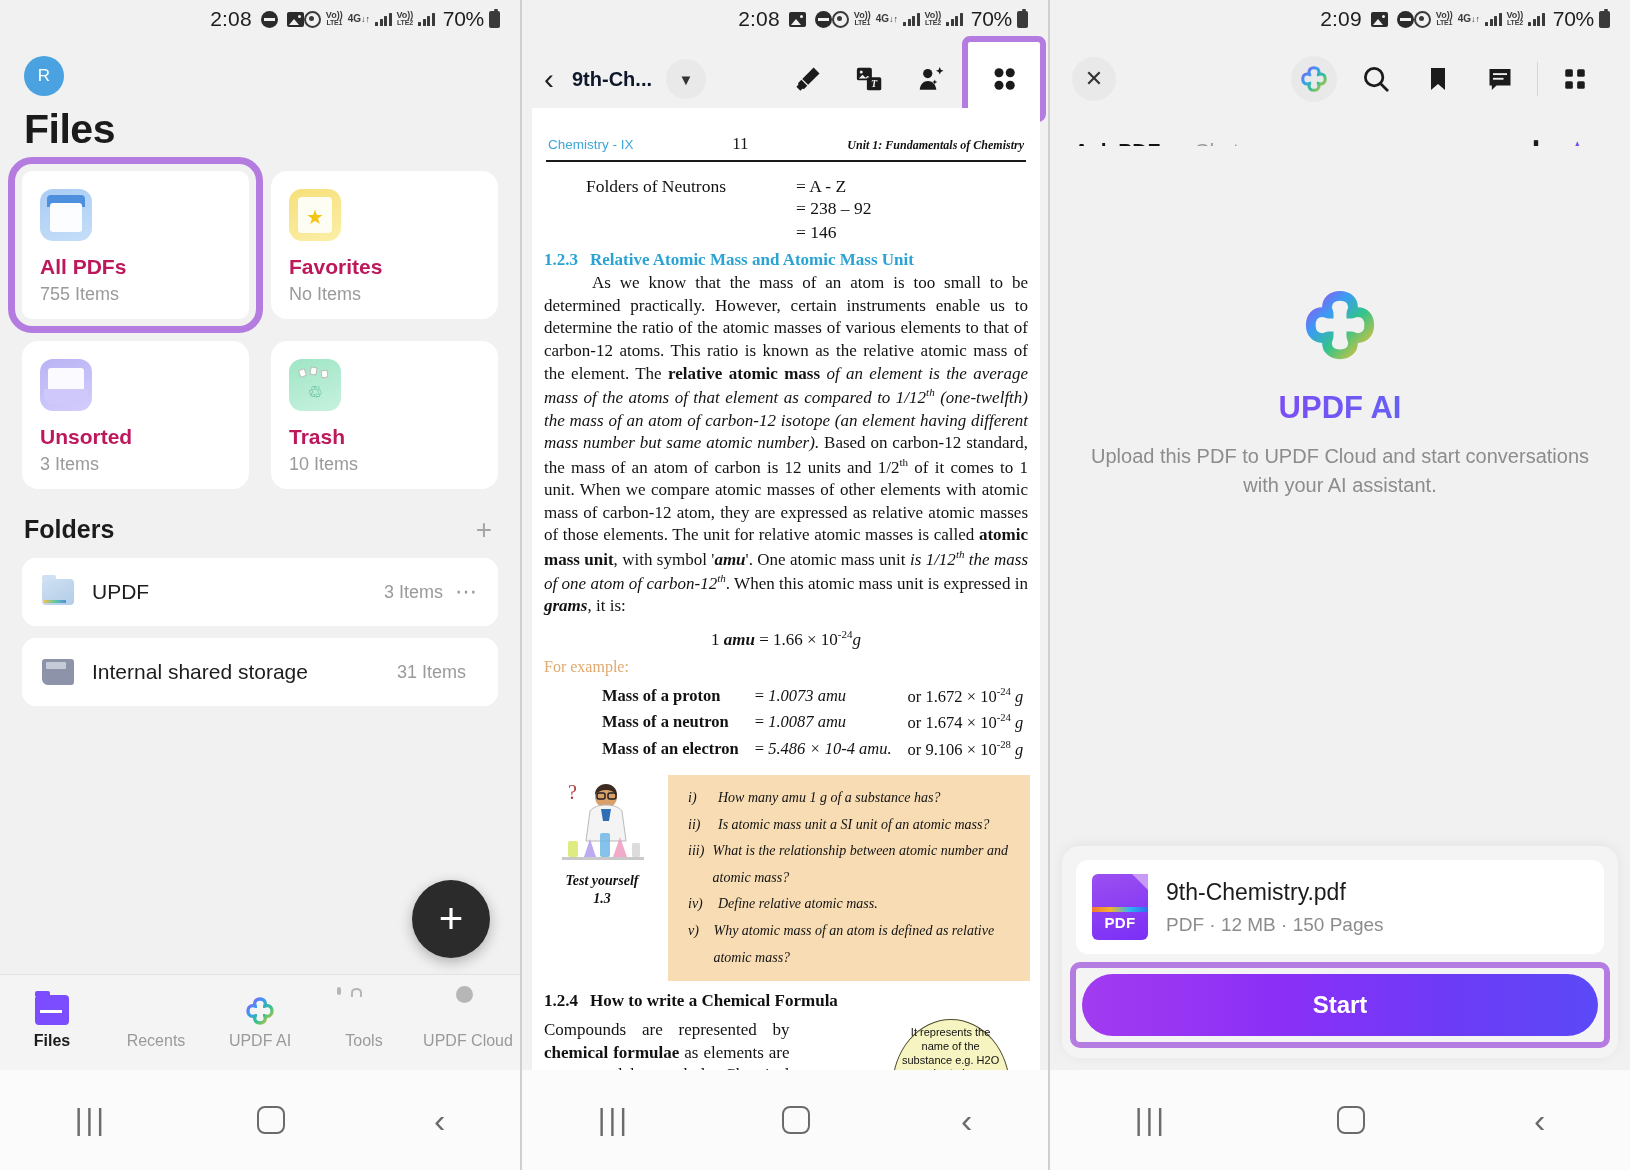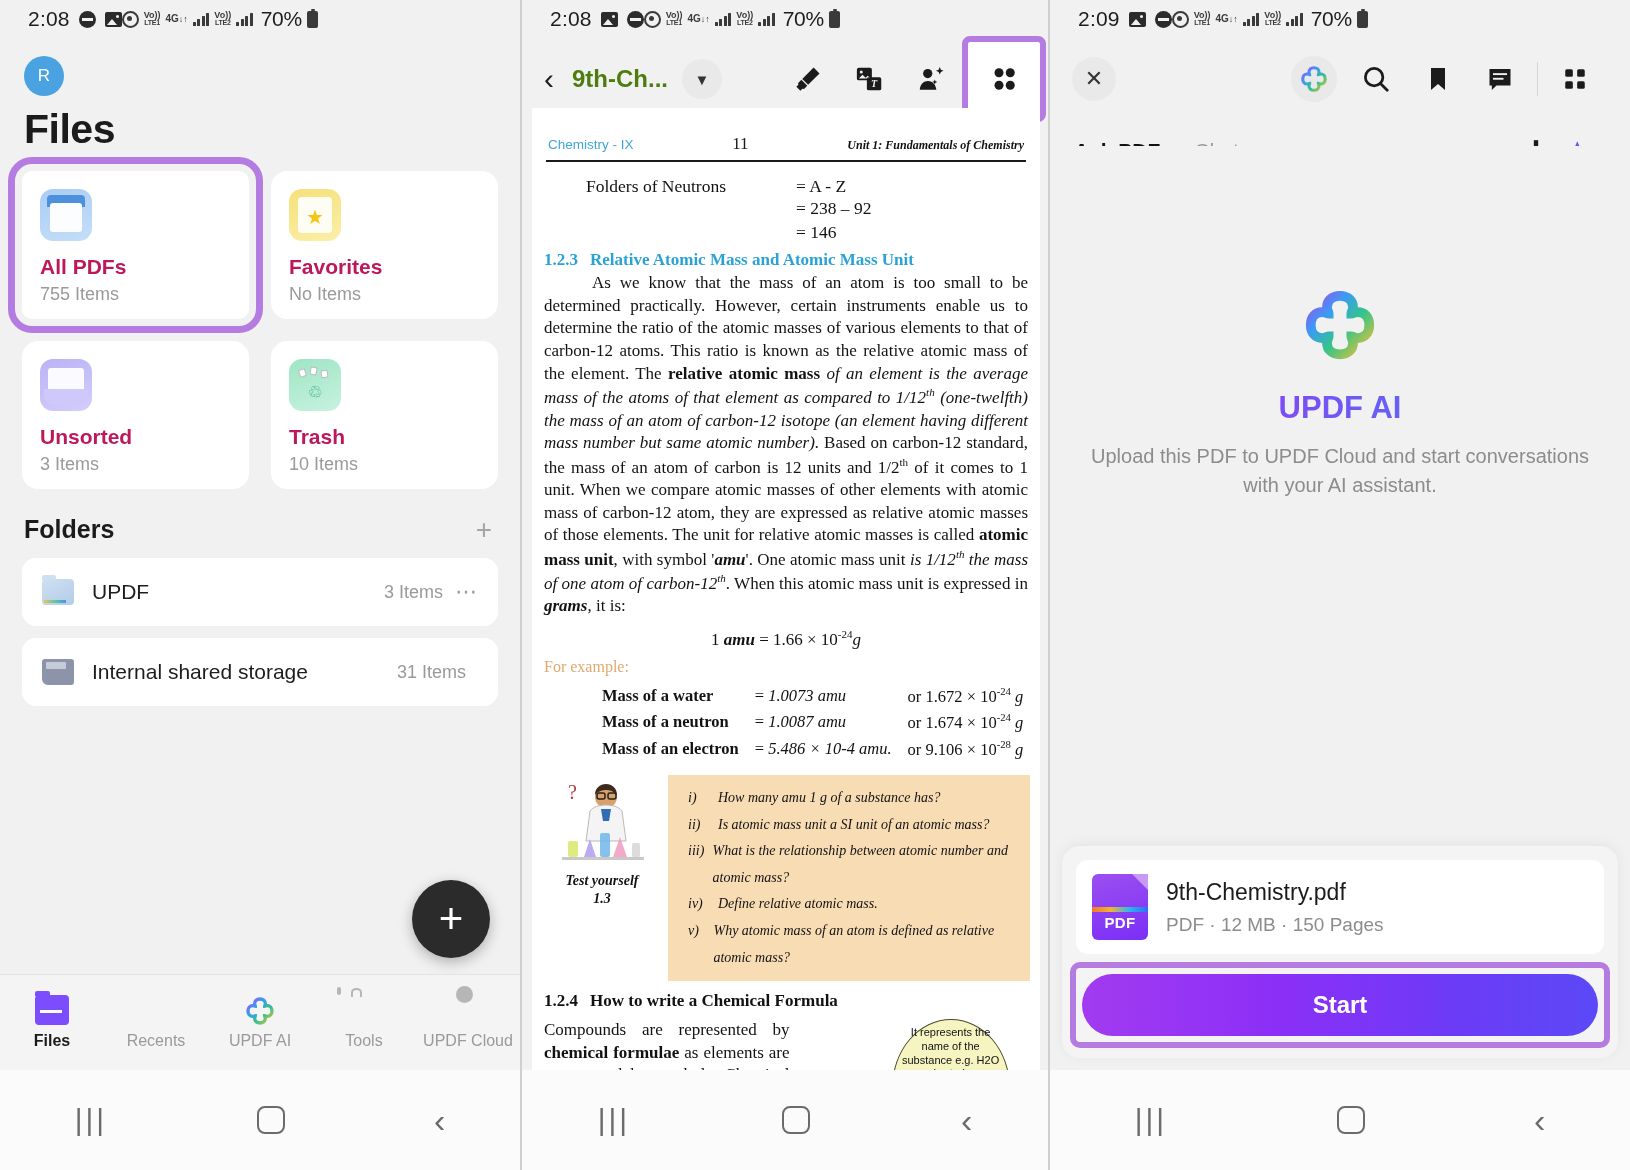--- a/index.html
+++ b/index.html
@@ -13,21 +13,21 @@
 
   
   .panel { position: relative; height: 1170px; background: #f1f1f1; overflow: hidden; }
   .panel.p1 { width: 520px; }
   .panel.p2 { width: 528px; border-left: 2px solid #cfcfcf; }
   .panel.p3 { width: 582px; border-left: 2px solid #cfcfcf; }
 
   
   .statusbar {
     height: 38px; display: flex; align-items: center;
-    justify-content: flex-start;
+    justify-content: flex-end;
     padding: 0 20px 0 28px;
     font-size: 20px; color: #1d1d1d; font-weight: 400;
   }
   .sb-left { display: flex; align-items: center; gap: 9px; }
   .sb-time { font-size: 21px; letter-spacing: .2px; }
   .sb-right { display: flex; align-items: center; gap: 5px; }
   .sb-pct { font-size: 21px; margin-left: 3px; letter-spacing: -.3px;}
 
   .dnd { width: 17px; height: 17px; border-radius: 50%; background: #2b2b2b; position: relative; }
   .dnd::after { content:''; position:absolute; left:3px; top:7px; width:11px; height:3px; background:#f1f1f1; }
@@ -130,21 +130,21 @@
   .navbar { position:absolute; bottom:0; left:0; right:0; height:100px;
     background:#fbfbfb; display:flex; align-items:center; justify-content:space-around;}
   .nv { color:#6b6b6b; }
   .nv-recents { font-size:30px; letter-spacing:3px; font-weight:300;}
   .nv-home { width:28px;height:28px;border:2px solid #6b6b6b;border-radius:8px;}
   .nv-back { font-size:34px; font-weight:300; line-height:1; }
 
   
   .rtoolbar { height: 82px; display:flex; align-items:center; padding: 0 8px 0 22px; gap: 0;}
   .rt-back { font-size: 30px; color:#1d1d1d; font-weight:300; margin-right:18px;}
-  .rt-title { font-size: 24px; font-weight:700; color:#4d7c0f; }
+  .rt-title { font-size: 20px; font-weight:700; color:#0f172a; }
   .rt-chev { width: 40px; height: 40px; border-radius:50%; background:#e9e9e9;
     display:flex;align-items:center;justify-content:center;margin-left:14px;
     font-size:15px;color:#333;}
   .rt-spacer { flex: 1; }
   .rt-ico { width: 62px; height: 54px; display:flex;align-items:center;justify-content:center; }
   .rt-divider { width:1px; height:32px; background:#d8d8d8; margin:0 2px;}
   .rt-ico.sel { outline: 6px solid #b47be0; outline-offset:0; background:#fff; border-radius:2px;
     width: 72px; height: 74px;}
 
   .docpage { background:#fff; position:absolute; top:108px; left:10px; right:8px; bottom:78px;
@@ -475,21 +475,21 @@
 
         <div class="para ind"><span>As we know that the mass of an atom is too small to be determined practically. However, certain instruments enable us to determine the ratio of the atomic masses of various elements to that of carbon-12 atoms. This ratio is known as the relative atomic mass of the element. The </span><span class="bd">relative atomic mass</span><span class="it"> of an element is the average mass of the atoms of that element as compared to 1/12</span><sup class="it">th</sup><span class="it"> (one-twelfth) the mass of an atom of carbon-12 isotope (an element having different mass number but same atomic number).</span><span> Based on carbon-12 standard, the mass of an atom of carbon is 12 units and 1/2</span><sup>th</sup><span> of it comes to 1 unit. When we compare atomic masses of other elements with atomic mass of carbon-12 atom, they are expressed as relative atomic masses of those elements. The unit for relative atomic masses is called </span><span class="bd">atomic mass unit</span><span>, with symbol '</span><span class="bd it">amu</span><span>'. One atomic mass unit </span><span class="it">is 1/12</span><sup class="it">th</sup><span class="it"> the mass of one atom of carbon-12</span><sup class="it">th</sup><span>. When this atomic mass unit is expressed in </span><span class="bd it">grams</span><span>, it is:</span></div>
 
         <div class="eqline"><span>1 </span><span class="bd it">amu</span><span> = 1.66 × 10</span><sup>-24</sup><span class="it">g</span></div>
 
         <div class="forex">For example:</div>
 
         <table class="masstable">
           <tbody>
               <tr>
-            <td class="nm">Mass of a water</td>
+            <td class="nm">Mass of a proton</td>
             <td><span>=</span> <span class="it">1.0073 amu</span></td>
             <td><span>or</span> <span>1.672 × 10</span><sup>-24</sup> <span class="it">g</span></td>
           </tr>
           <tr>
             <td class="nm">Mass of a neutron</td>
             <td><span>=</span> <span class="it">1.0087 amu</span></td>
             <td><span>or</span> <span>1.674 × 10</span><sup>-24</sup> <span class="it">g</span></td>
           </tr>
           <tr>
             <td class="nm">Mass of an electron</td>

